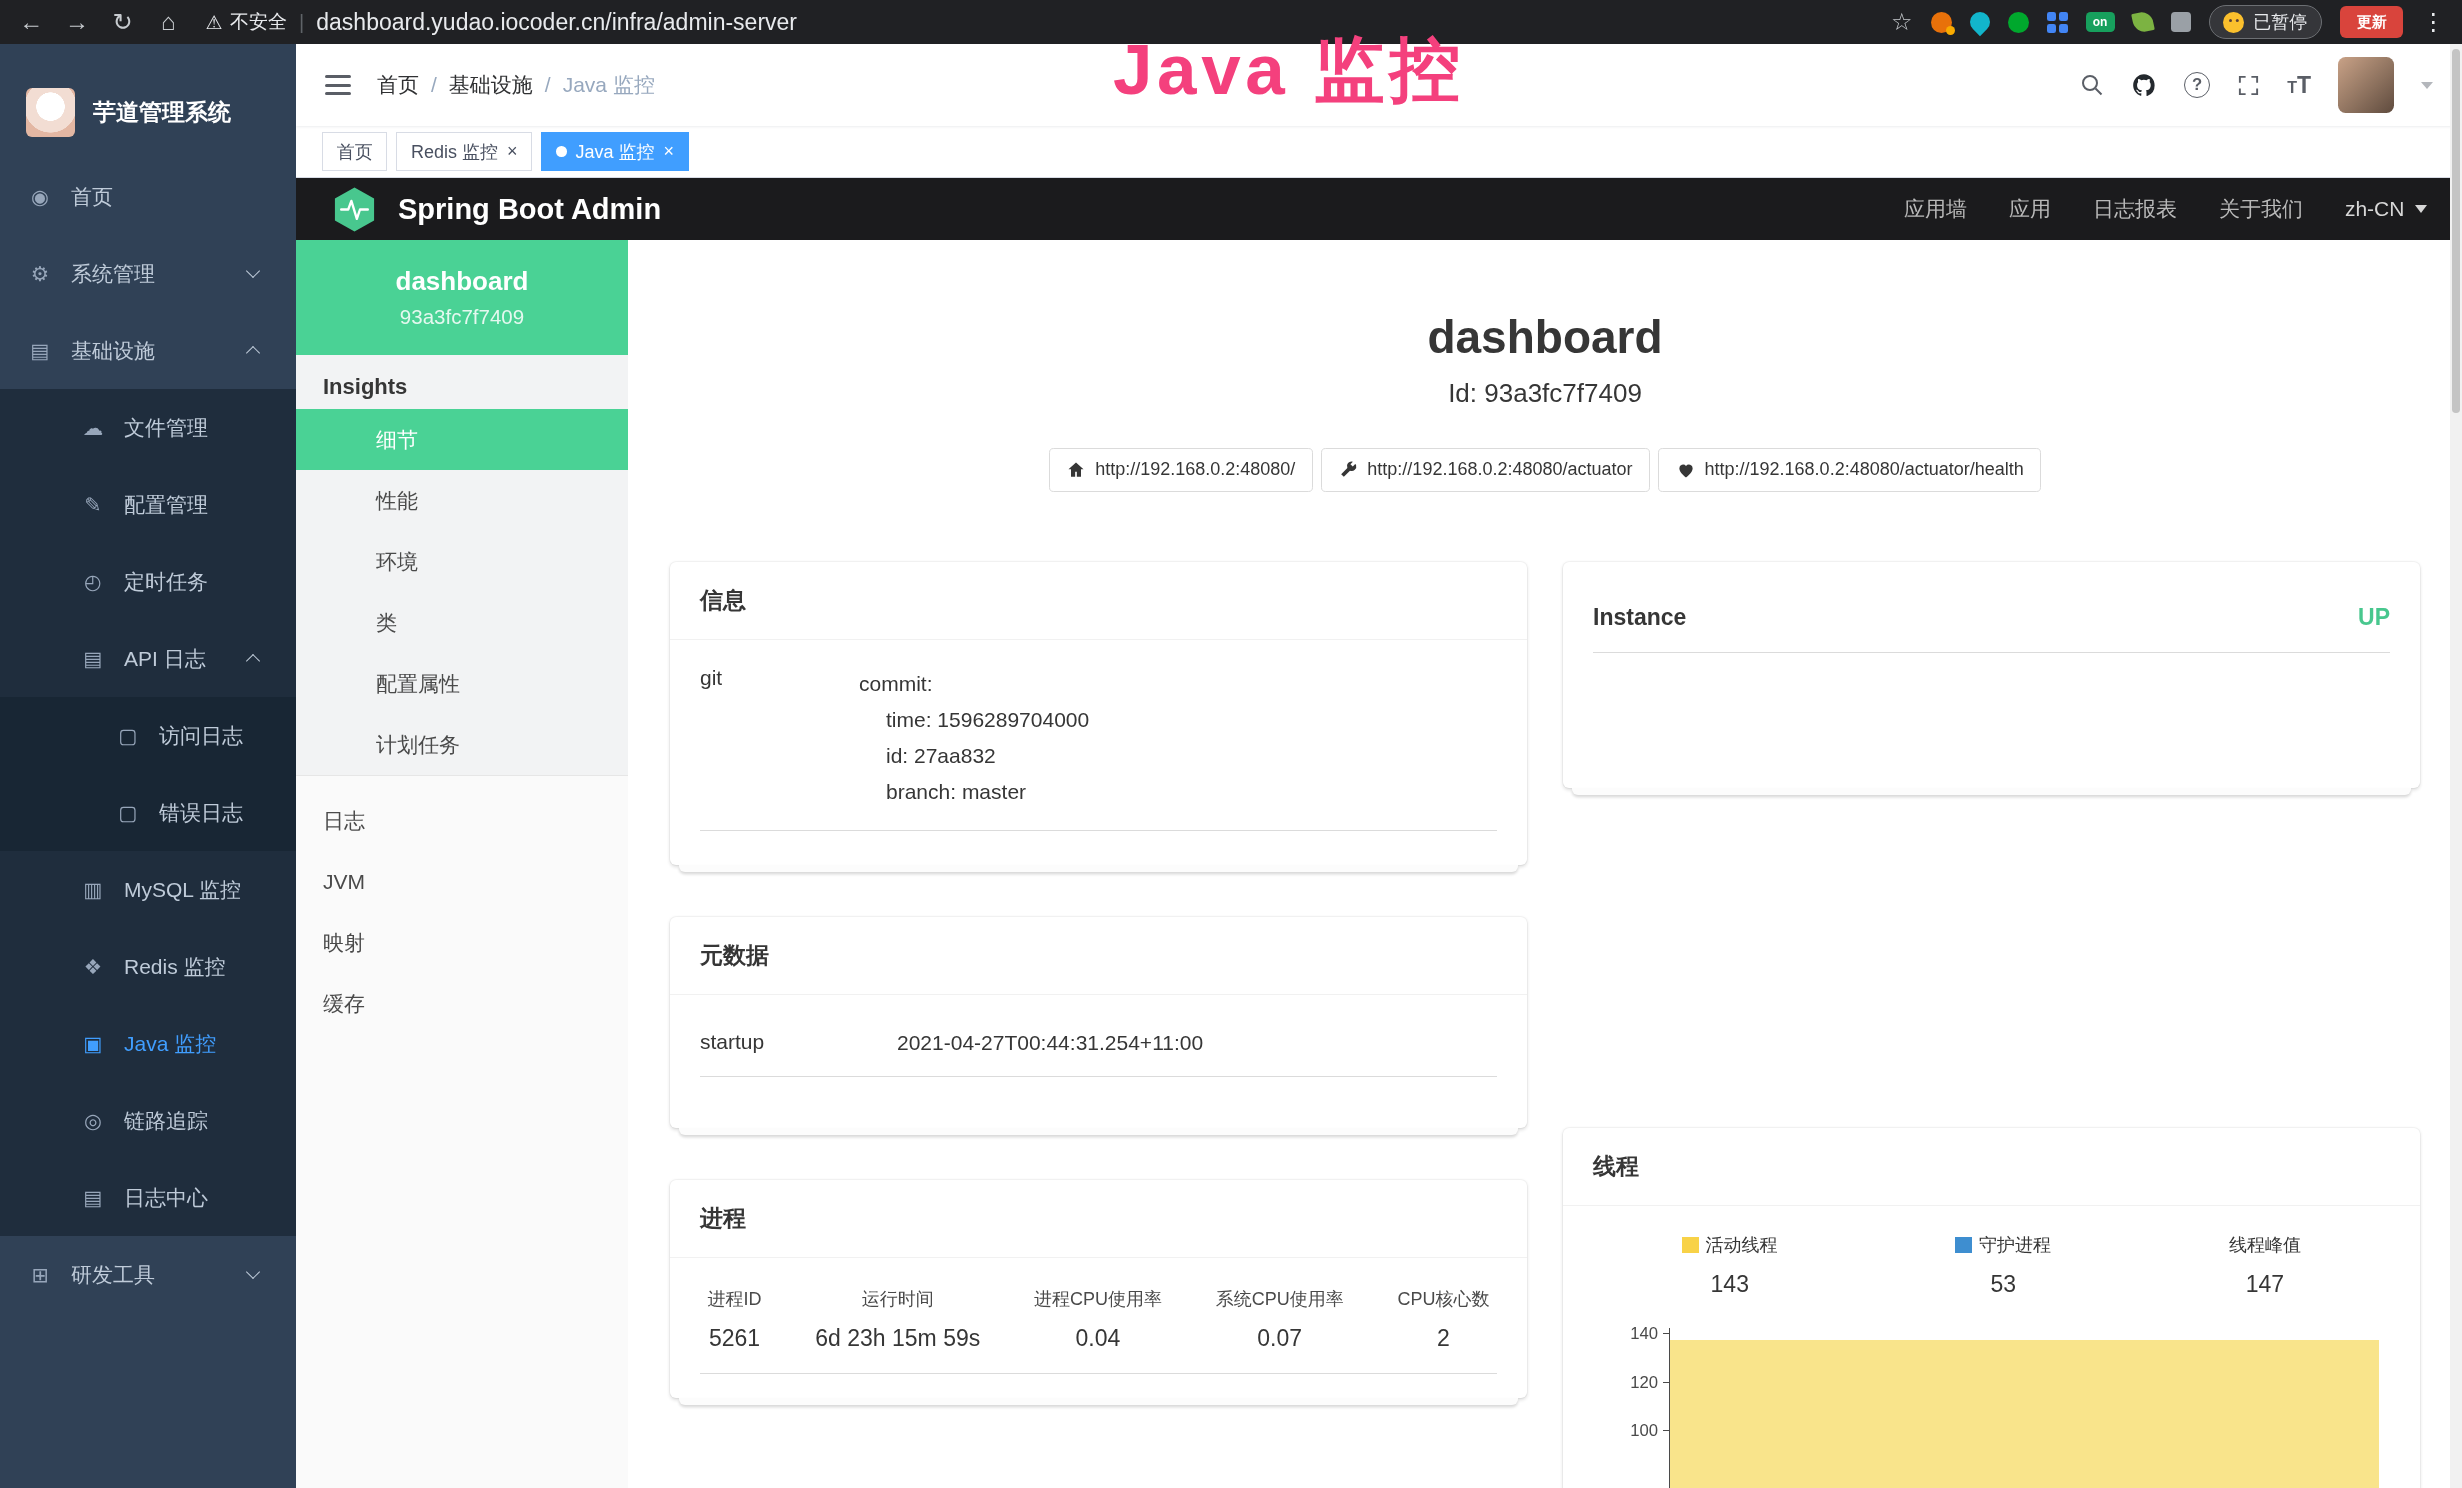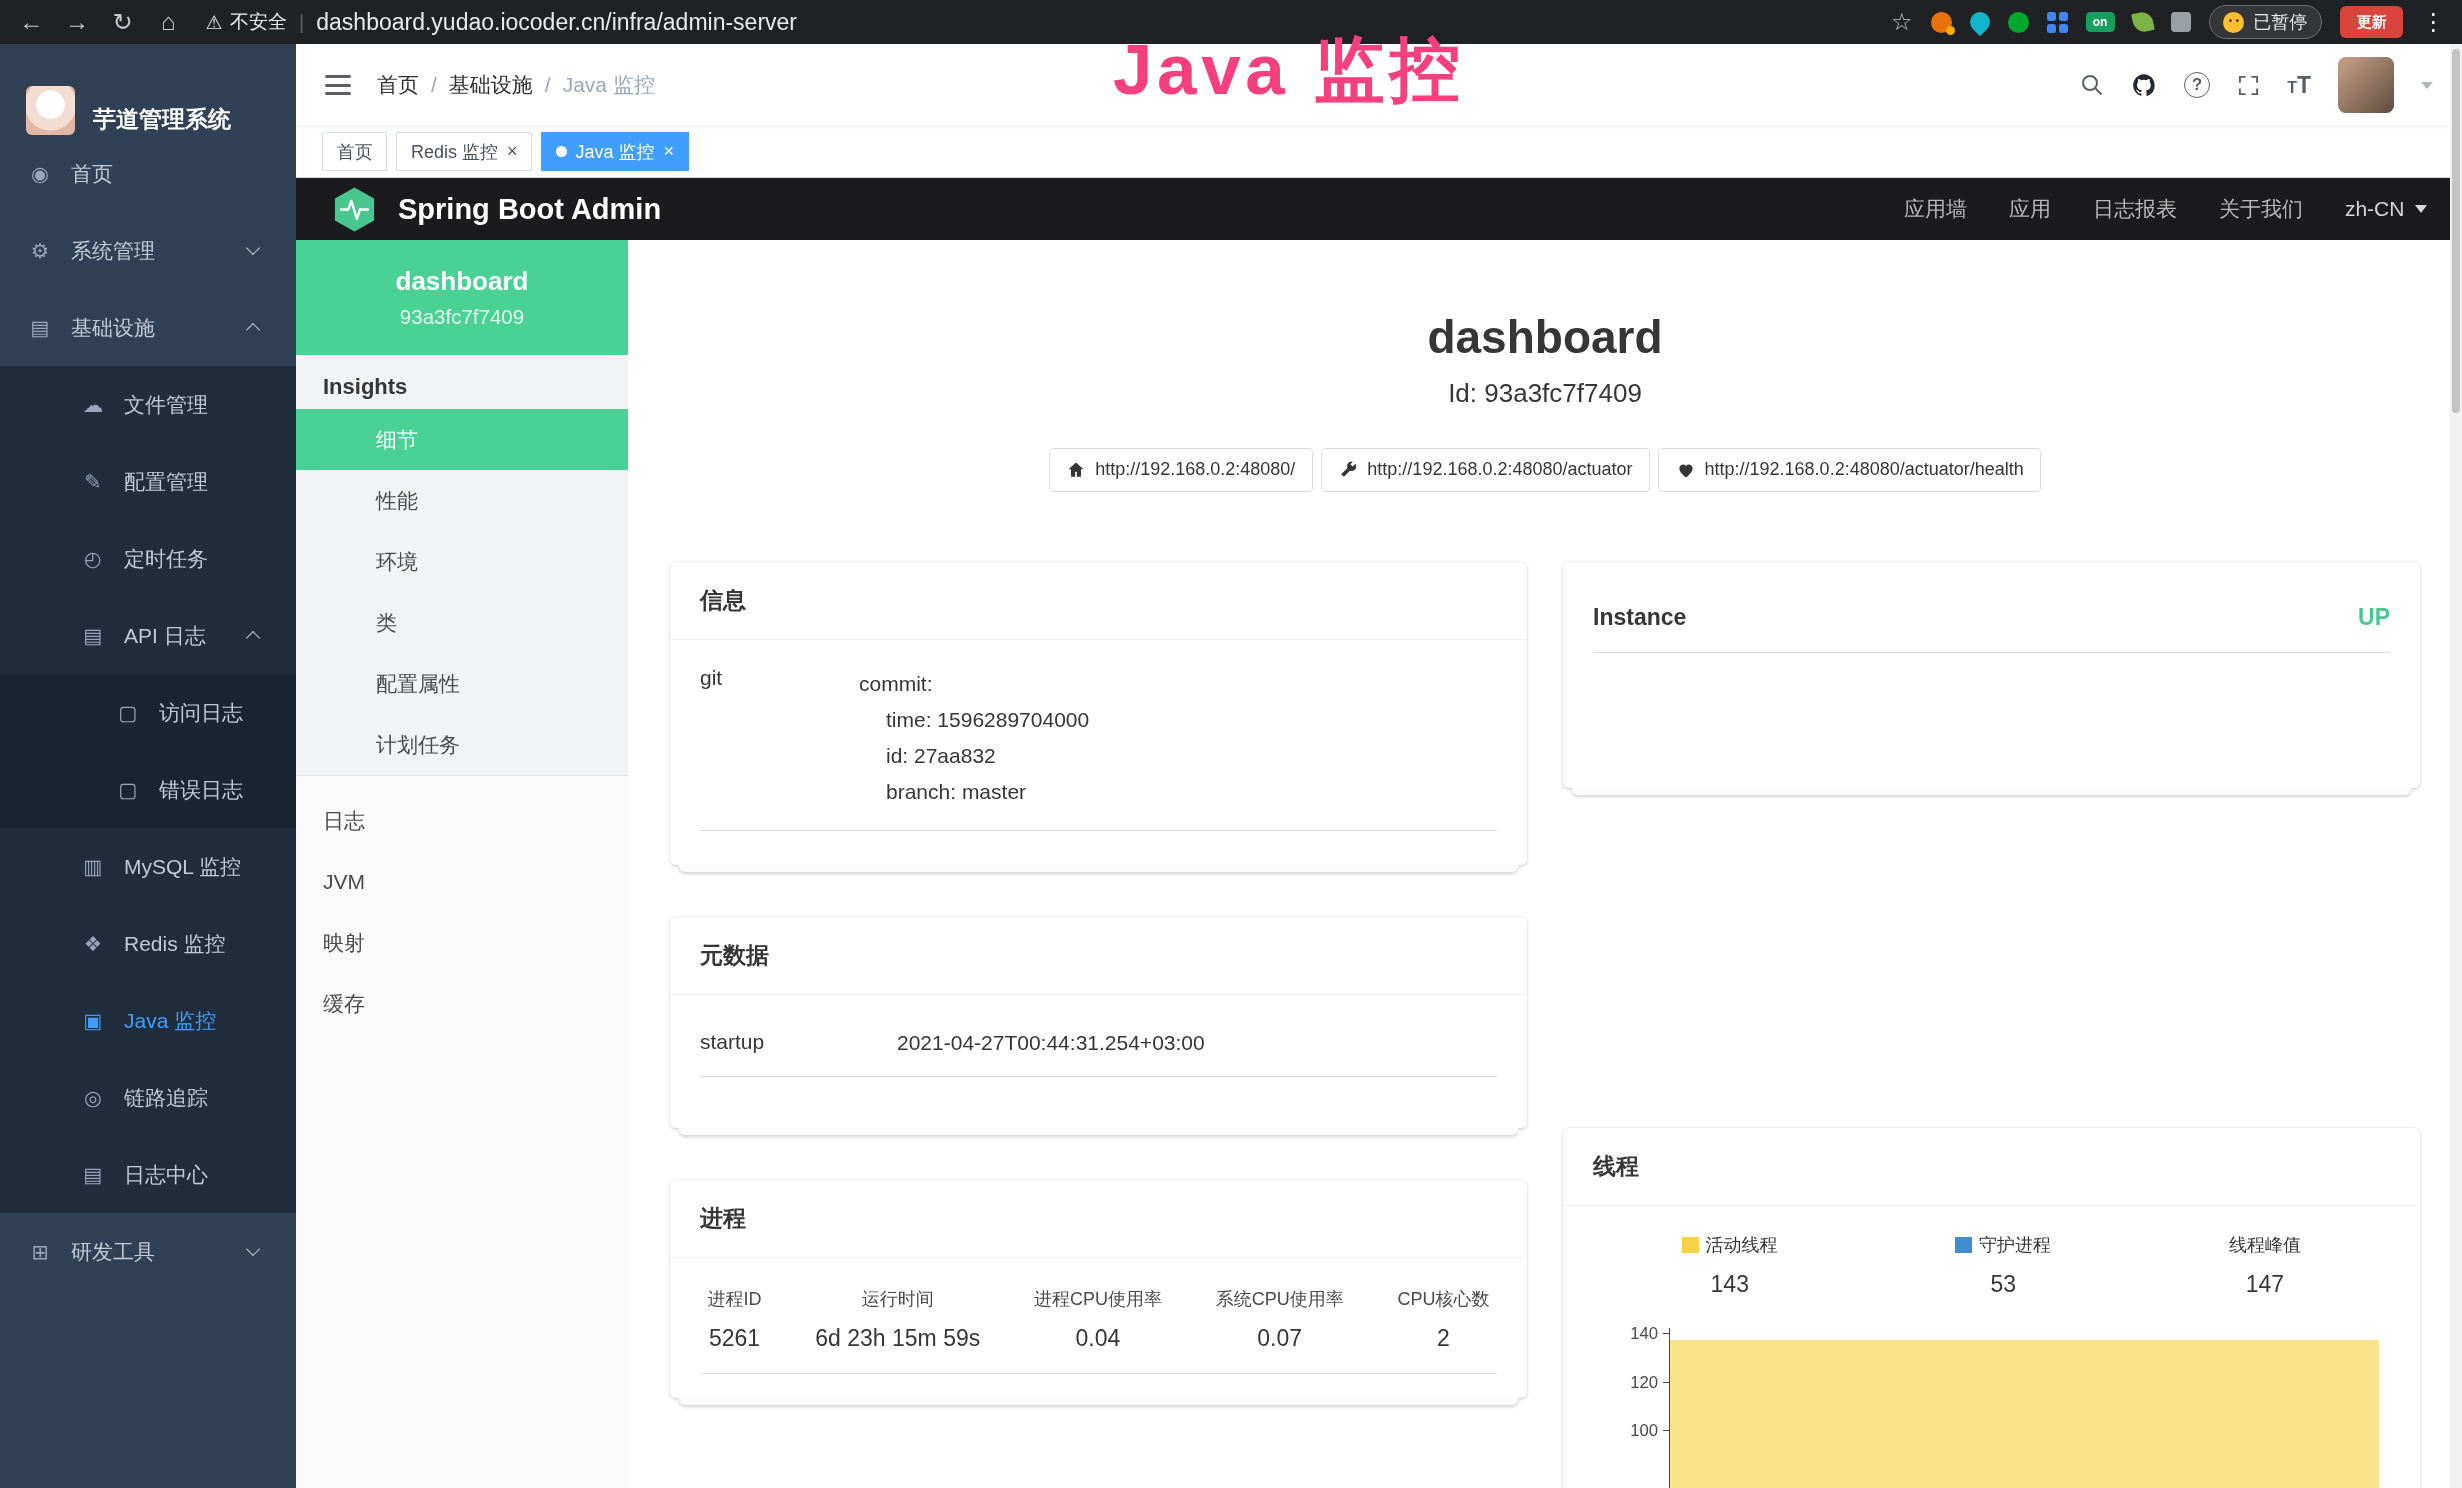--- a/index.html
+++ b/index.html
@@ -40,21 +40,21 @@
   .update-btn { background:#d9443c; color:#fff; border-radius:6px; padding:6.8px 16.7px; font-size:15px;
     font-weight:600; cursor:pointer; }
   .kebab { font-size:24px; color:#e8eaed; cursor:pointer; }
 
   
   .annotation { position:absolute; top:23px; left:1113px; z-index:80; font-size:71px; font-weight:800;
     color:#f4407d; letter-spacing:4.6px; pointer-events:none; }
 
   
   .sidebar { position:absolute; top:44px; left:0; bottom:0; width:296px; background:#304156; z-index:30; overflow:hidden; }
-  .logo-row { height:91px; display:flex; align-items:flex-end; gap:18px; padding-left:26px; }
+  .logo-row { height:91px; display:flex; align-items:center; gap:18px; padding-left:26px;margin-top:23px; }
   .logo-avatar { width:49px; height:49px; border-radius:6px; flex-shrink:0;
     background:radial-gradient(circle at 50% 38%, #ffffff 0 36%, #f2ddd3 37% 66%, #e3b7a3 67%); }
   .logo-title { color:#fff; font-size:23px; font-weight:bold; }
   .nav-item { height:77px; display:flex; align-items:center; gap:18px; color:#bfcbd9; font-size:21px;
     padding-left:27px; padding-right:7.6px; cursor:pointer; }
   .nav-item .ni { font-size:20.5px; color:#97a6ba; width:26px; text-align:center; flex-shrink:0; }
   .nav-item.lvl2 { background:#1f2d3d; padding-left:80px; }
   .nav-item.lvl3 { background:#182634; padding-left:115px; }
   .nav-item.active, .nav-item.active .ni { color:#409eff; }
   .chev { width:10px; height:10px; border-right:1.5px solid #bfcbd9; border-bottom:1.5px solid #bfcbd9;
@@ -432,21 +432,21 @@
             </div>
           </div>
 
           <div class="card" style="min-height:211px;">
             <div class="card-h">
               <span>元数据</span>
             </div>
             <div class="card-b" style="padding-top:35px;">
               <div class="kv meta">
                 <span class="k">startup</span>
-                <span class="v" style="line-height:26px;">2021-04-27T00:44:31.254+03:00</span>
+                <span class="v" style="line-height:26px;">2021-04-27T00:44:31.254+11:00</span>
               </div>
             </div>
           </div>
 
           <div class="card" style="min-height:218px;">
             <div class="card-h">
               <span>进程</span>
             </div>
             <div class="card-b" style="padding-top:29px;">
               <div class="stats">

